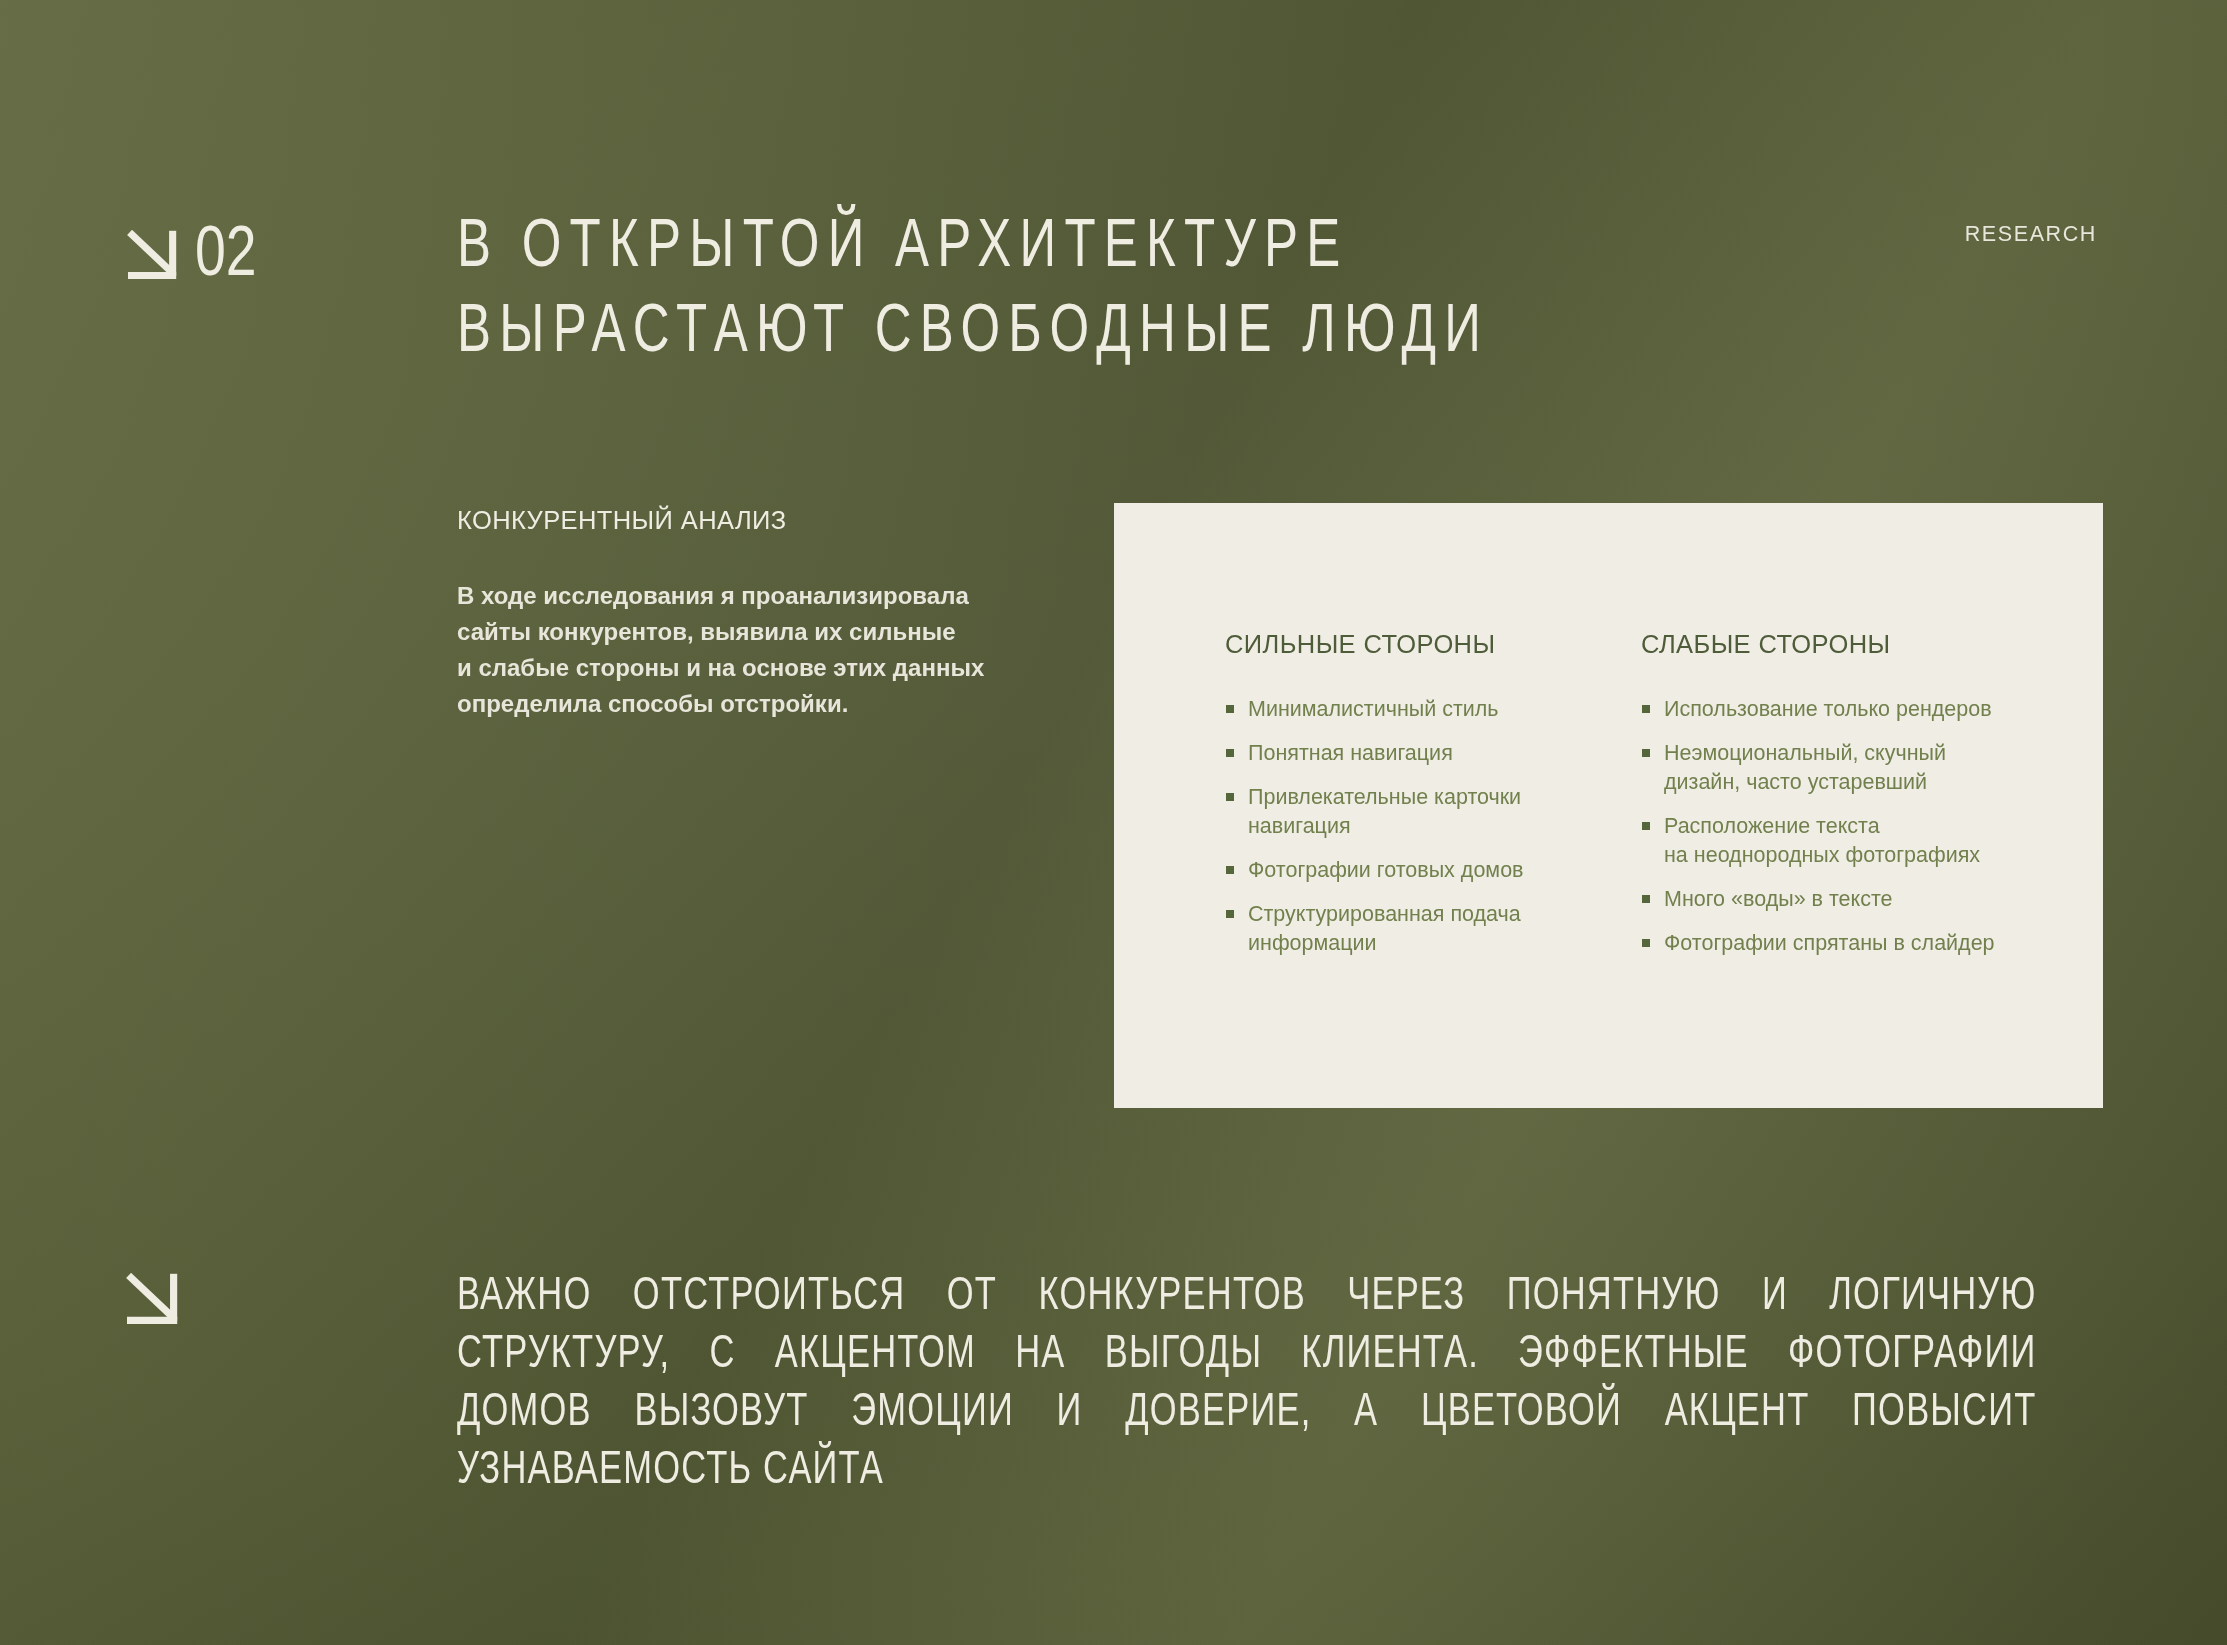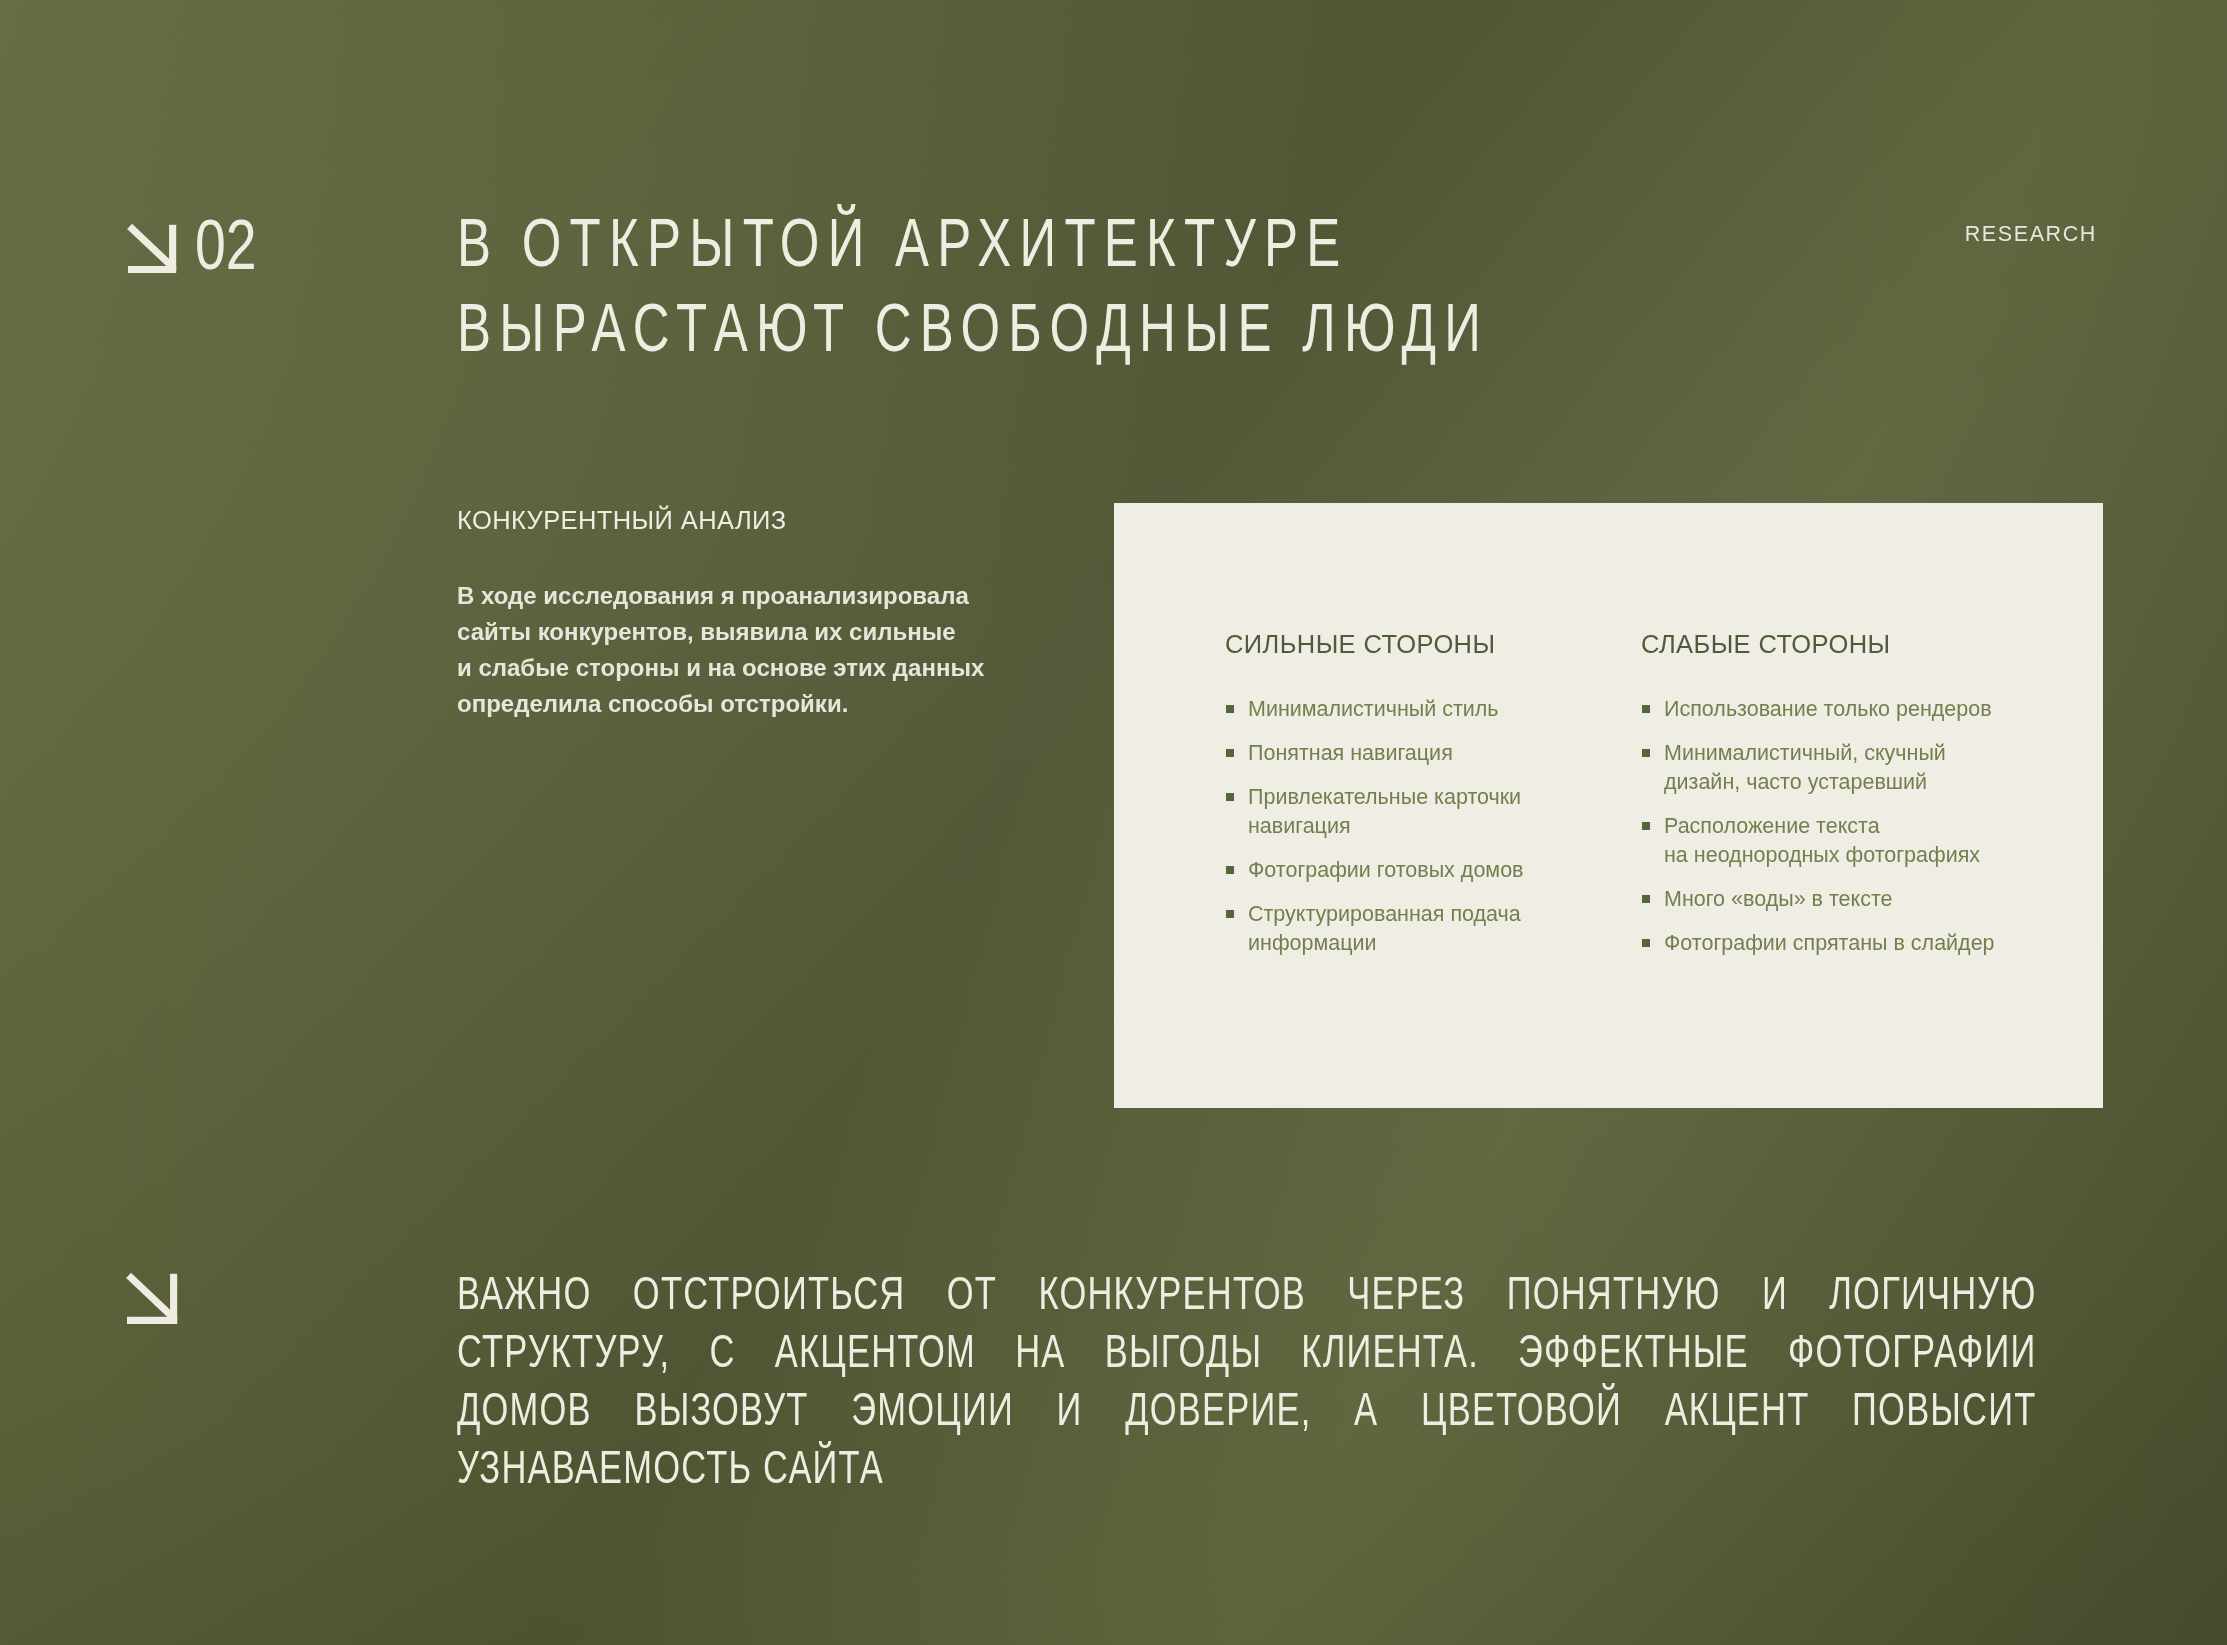--- a/index.html
+++ b/index.html
@@ -8,21 +8,21 @@
     width:2227px;height:1645px;
     overflow:hidden;
     font-family:"Liberation Sans","DejaVu Sans",sans-serif;
     background-color:#565d35;
     background-image:
       linear-gradient(118deg, rgba(236,242,205,0.10) 0%, rgba(236,242,205,0.03) 20%, rgba(0,0,0,0.10) 46%, rgba(236,242,205,0.05) 68%, rgba(0,0,0,0.16) 100%),
       radial-gradient(140% 115% at 45% 40%, #5e6540 0%, #575e37 48%, #4b522d 86%, #434a29 100%);
   }
 
   
-  .section-marker{position:absolute;left:127px;top:224px;display:flex;align-items:flex-start;}
+  .section-marker{position:absolute;left:127px;top:230px;display:flex;align-items:flex-start;}
   .arrow-icon{display:block;}
   .section-number{
     position:absolute;left:68px;top:-15px;
     font-size:71px;line-height:1;color:#efede2;
     transform:scaleX(0.78);transform-origin:0 0;
     white-space:nowrap;
   }
 
   
   .title{position:absolute;left:457px;top:200px;}
@@ -155,21 +155,21 @@
       <ul class="col-list">
 
 
           <li>
             <span class="sq"></span>
             <span class="item-text">Использование только рендеров</span>
           </li>
 
           <li>
             <span class="sq"></span>
-            <span class="item-text">Минималистичный, скучный
+            <span class="item-text">Неэмоциональный, скучный
 дизайн, часто устаревший</span>
           </li>
 
           <li>
             <span class="sq"></span>
             <span class="item-text">Расположение текста
 на неоднородных фотографиях</span>
           </li>
 
           <li>

